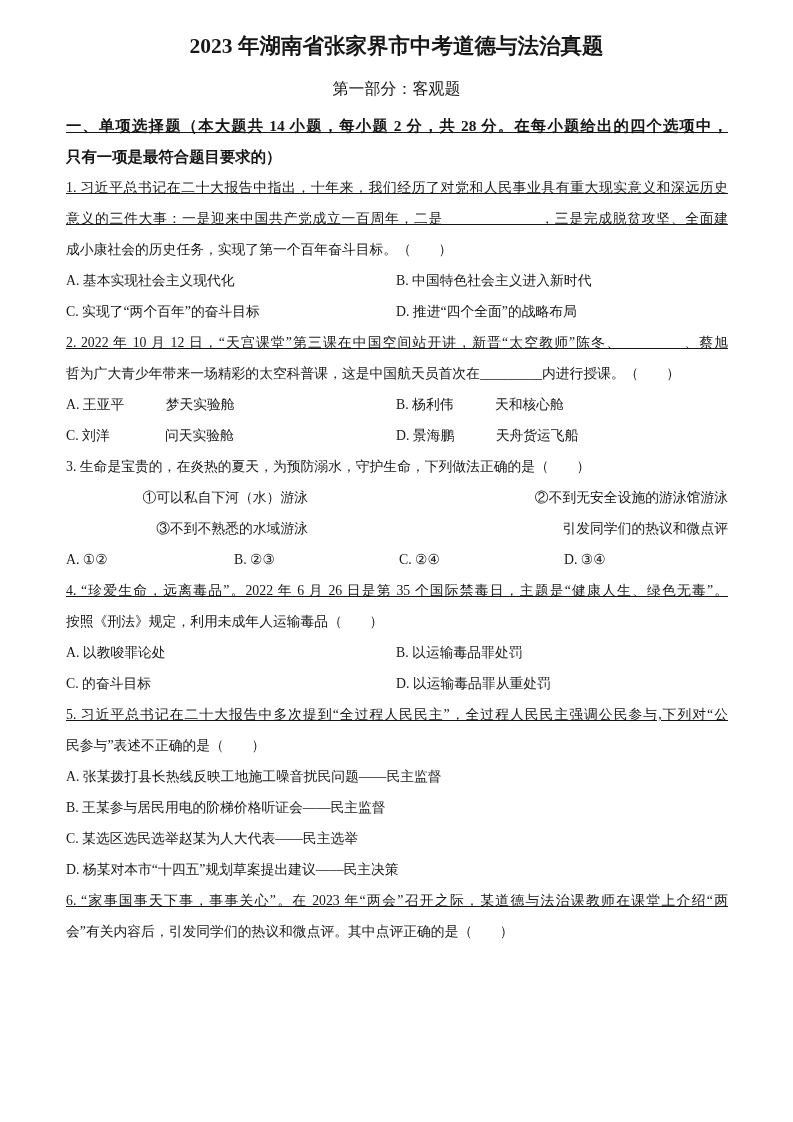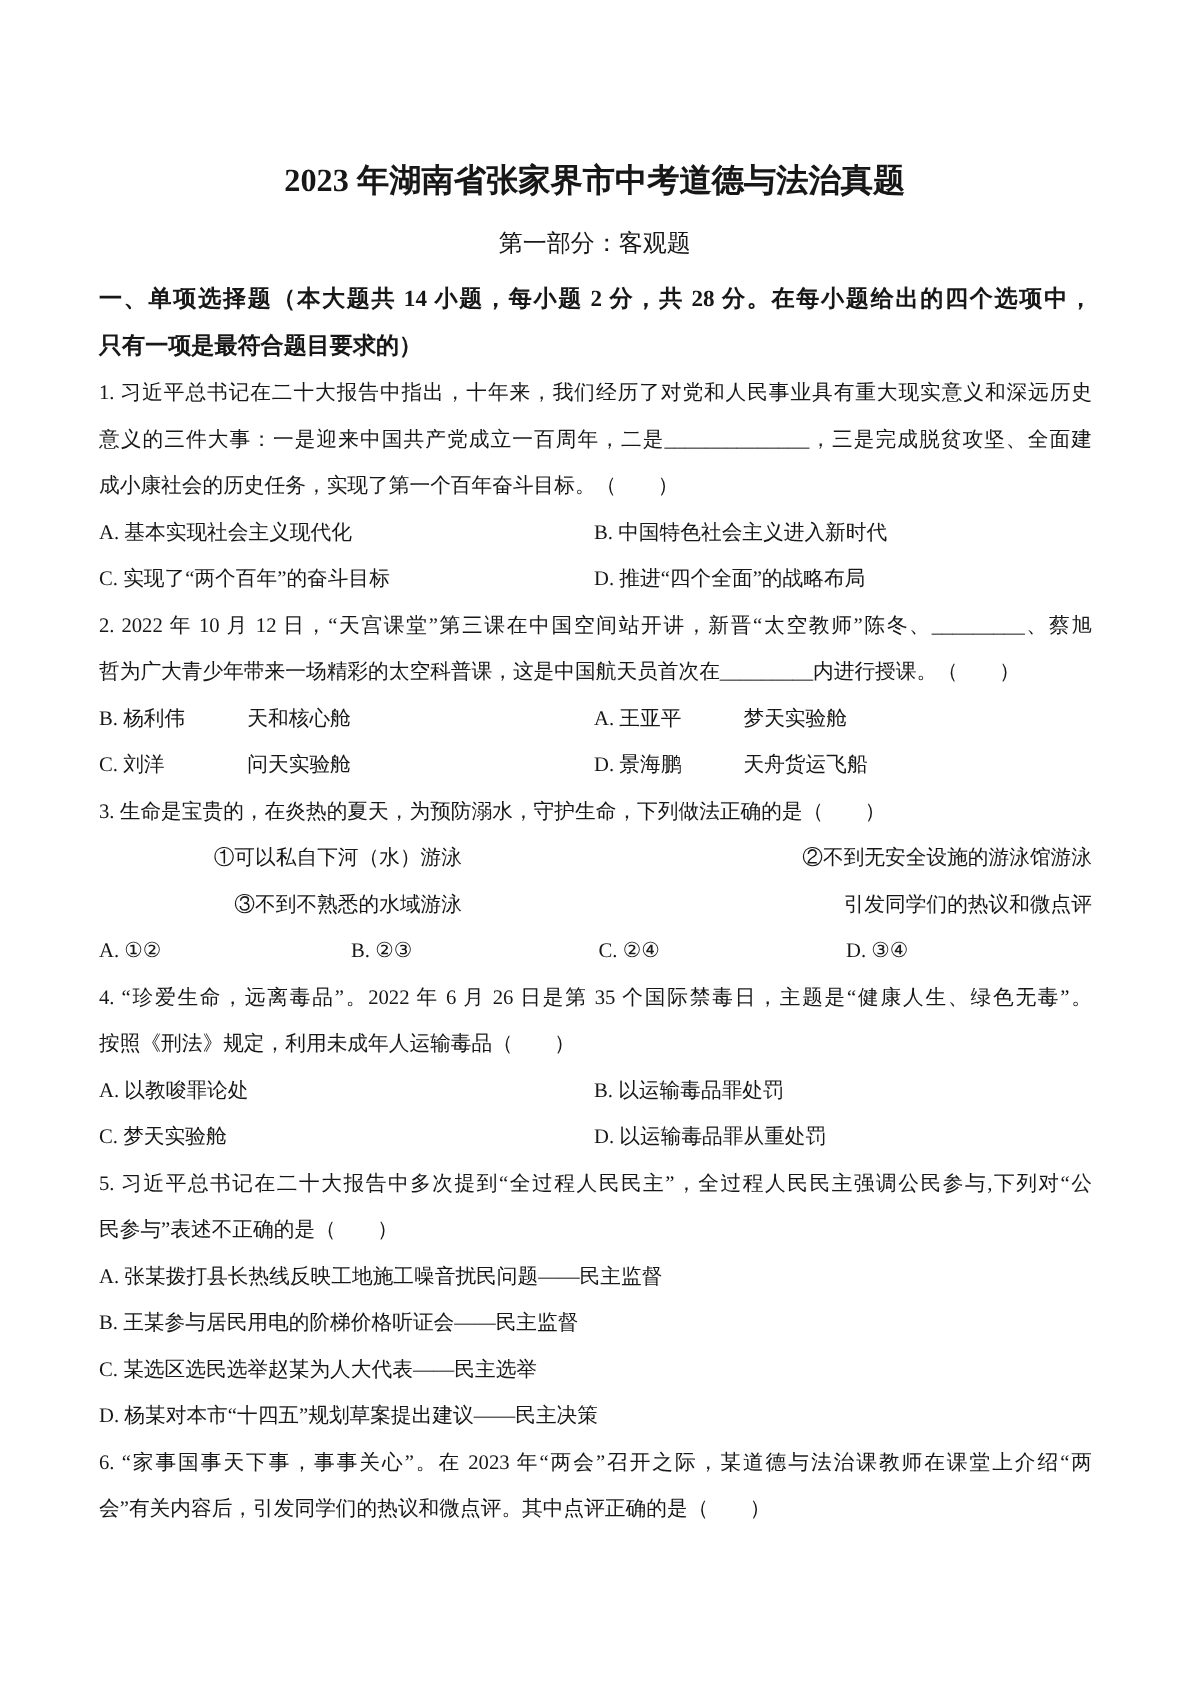--- a/index.html
+++ b/index.html
@@ -5,21 +5,21 @@
   * { box-sizing: border-box; }
   html, body { margin: 0; padding: 0; background: #ffffff; }
   .page {
     position: relative;
     width: 793px;
     height: 1122px;
     background: #ffffff;
     color: #171717;
     font-family: "Liberation Serif", "DejaVu Serif", serif;
     overflow: hidden;
-    padding-top: 104px;
+    padding-top: 30px;
   }
   .title {
     font-size: 21.5px;
     line-height: 32px;
     font-weight: 700;
     text-align: center;
     margin: 0;
   }
   .part-heading {
     font-size: 16px;
@@ -38,20 +38,21 @@
     font-size: 15.4px;
   }
   .line {
     line-height: 31px;
     min-height: 31px;
   }
   
   .jl {
     text-align: justify;
     text-align-last: justify;
+    text-decoration: underline;
   }
   .opts2 { display: grid; grid-template-columns: 330px 1fr; }
   .items2 { display: grid; grid-template-columns: 242px 1fr; text-align: right; }
   .opts4 { display: grid; grid-template-columns: 168px 165px 165px 1fr; }
   .question { margin: 0; }
 </style>
 </head>
 <body>
 
 <div class="page">
@@ -76,22 +77,22 @@
         <div class="line">B. 中国特色社会主义进入新时代</div>
         <div class="line">C. 实现了“两个百年”的奋斗目标</div>
         <div class="line">D. 推进“四个全面”的战略布局</div>
       </div>
     </div>
 
     <div class="question">
       <div class="line jl">2. 2022 年 10 月 12 日，“天宫课堂”第三课在中国空间站开讲，新晋“太空教师”陈冬、_________、蔡旭</div>
       <div class="line">哲为广大青少年带来一场精彩的太空科普课，这是中国航天员首次在_________内进行授课。（　　）</div>
       <div class="opts2">
+        <div class="line">A. 王亚平　　　梦天实验舱</div>
         <div class="line">B. 杨利伟　　　天和核心舱</div>
-        <div class="line">A. 王亚平　　　梦天实验舱</div>
         <div class="line">C. 刘洋　　　　问天实验舱</div>
         <div class="line">D. 景海鹏　　　天舟货运飞船</div>
       </div>
     </div>
 
     <div class="question">
       <div class="line">3. 生命是宝贵的，在炎热的夏天，为预防溺水，守护生命，下列做法正确的是（　　）</div>
       <div class="items2">
         <div class="line">①可以私自下河（水）游泳</div>
         <div class="line">②不到无安全设施的游泳馆游泳</div>
@@ -105,21 +106,21 @@
         <div class="line">D. ③④</div>
       </div>
     </div>
 
     <div class="question">
       <div class="line jl">4. “珍爱生命，远离毒品”。2022 年 6 月 26 日是第 35 个国际禁毒日，主题是“健康人生、绿色无毒”。</div>
       <div class="line">按照《刑法》规定，利用未成年人运输毒品（　　）</div>
       <div class="opts2">
         <div class="line">A. 以教唆罪论处</div>
         <div class="line">B. 以运输毒品罪处罚</div>
-        <div class="line">C. 梦天实验舱</div>
+        <div class="line">C. 的奋斗目标</div>
         <div class="line">D. 以运输毒品罪从重处罚</div>
       </div>
     </div>
 
     <div class="question">
       <div class="line jl">5. 习近平总书记在二十大报告中多次提到“全过程人民民主”，全过程人民民主强调公民参与,下列对“公</div>
       <div class="line">民参与”表述不正确的是（　　）</div>
       <div>
         <div class="line">A. 张某拨打县长热线反映工地施工噪音扰民问题——民主监督</div>
         <div class="line">B. 王某参与居民用电的阶梯价格听证会——民主监督</div>

